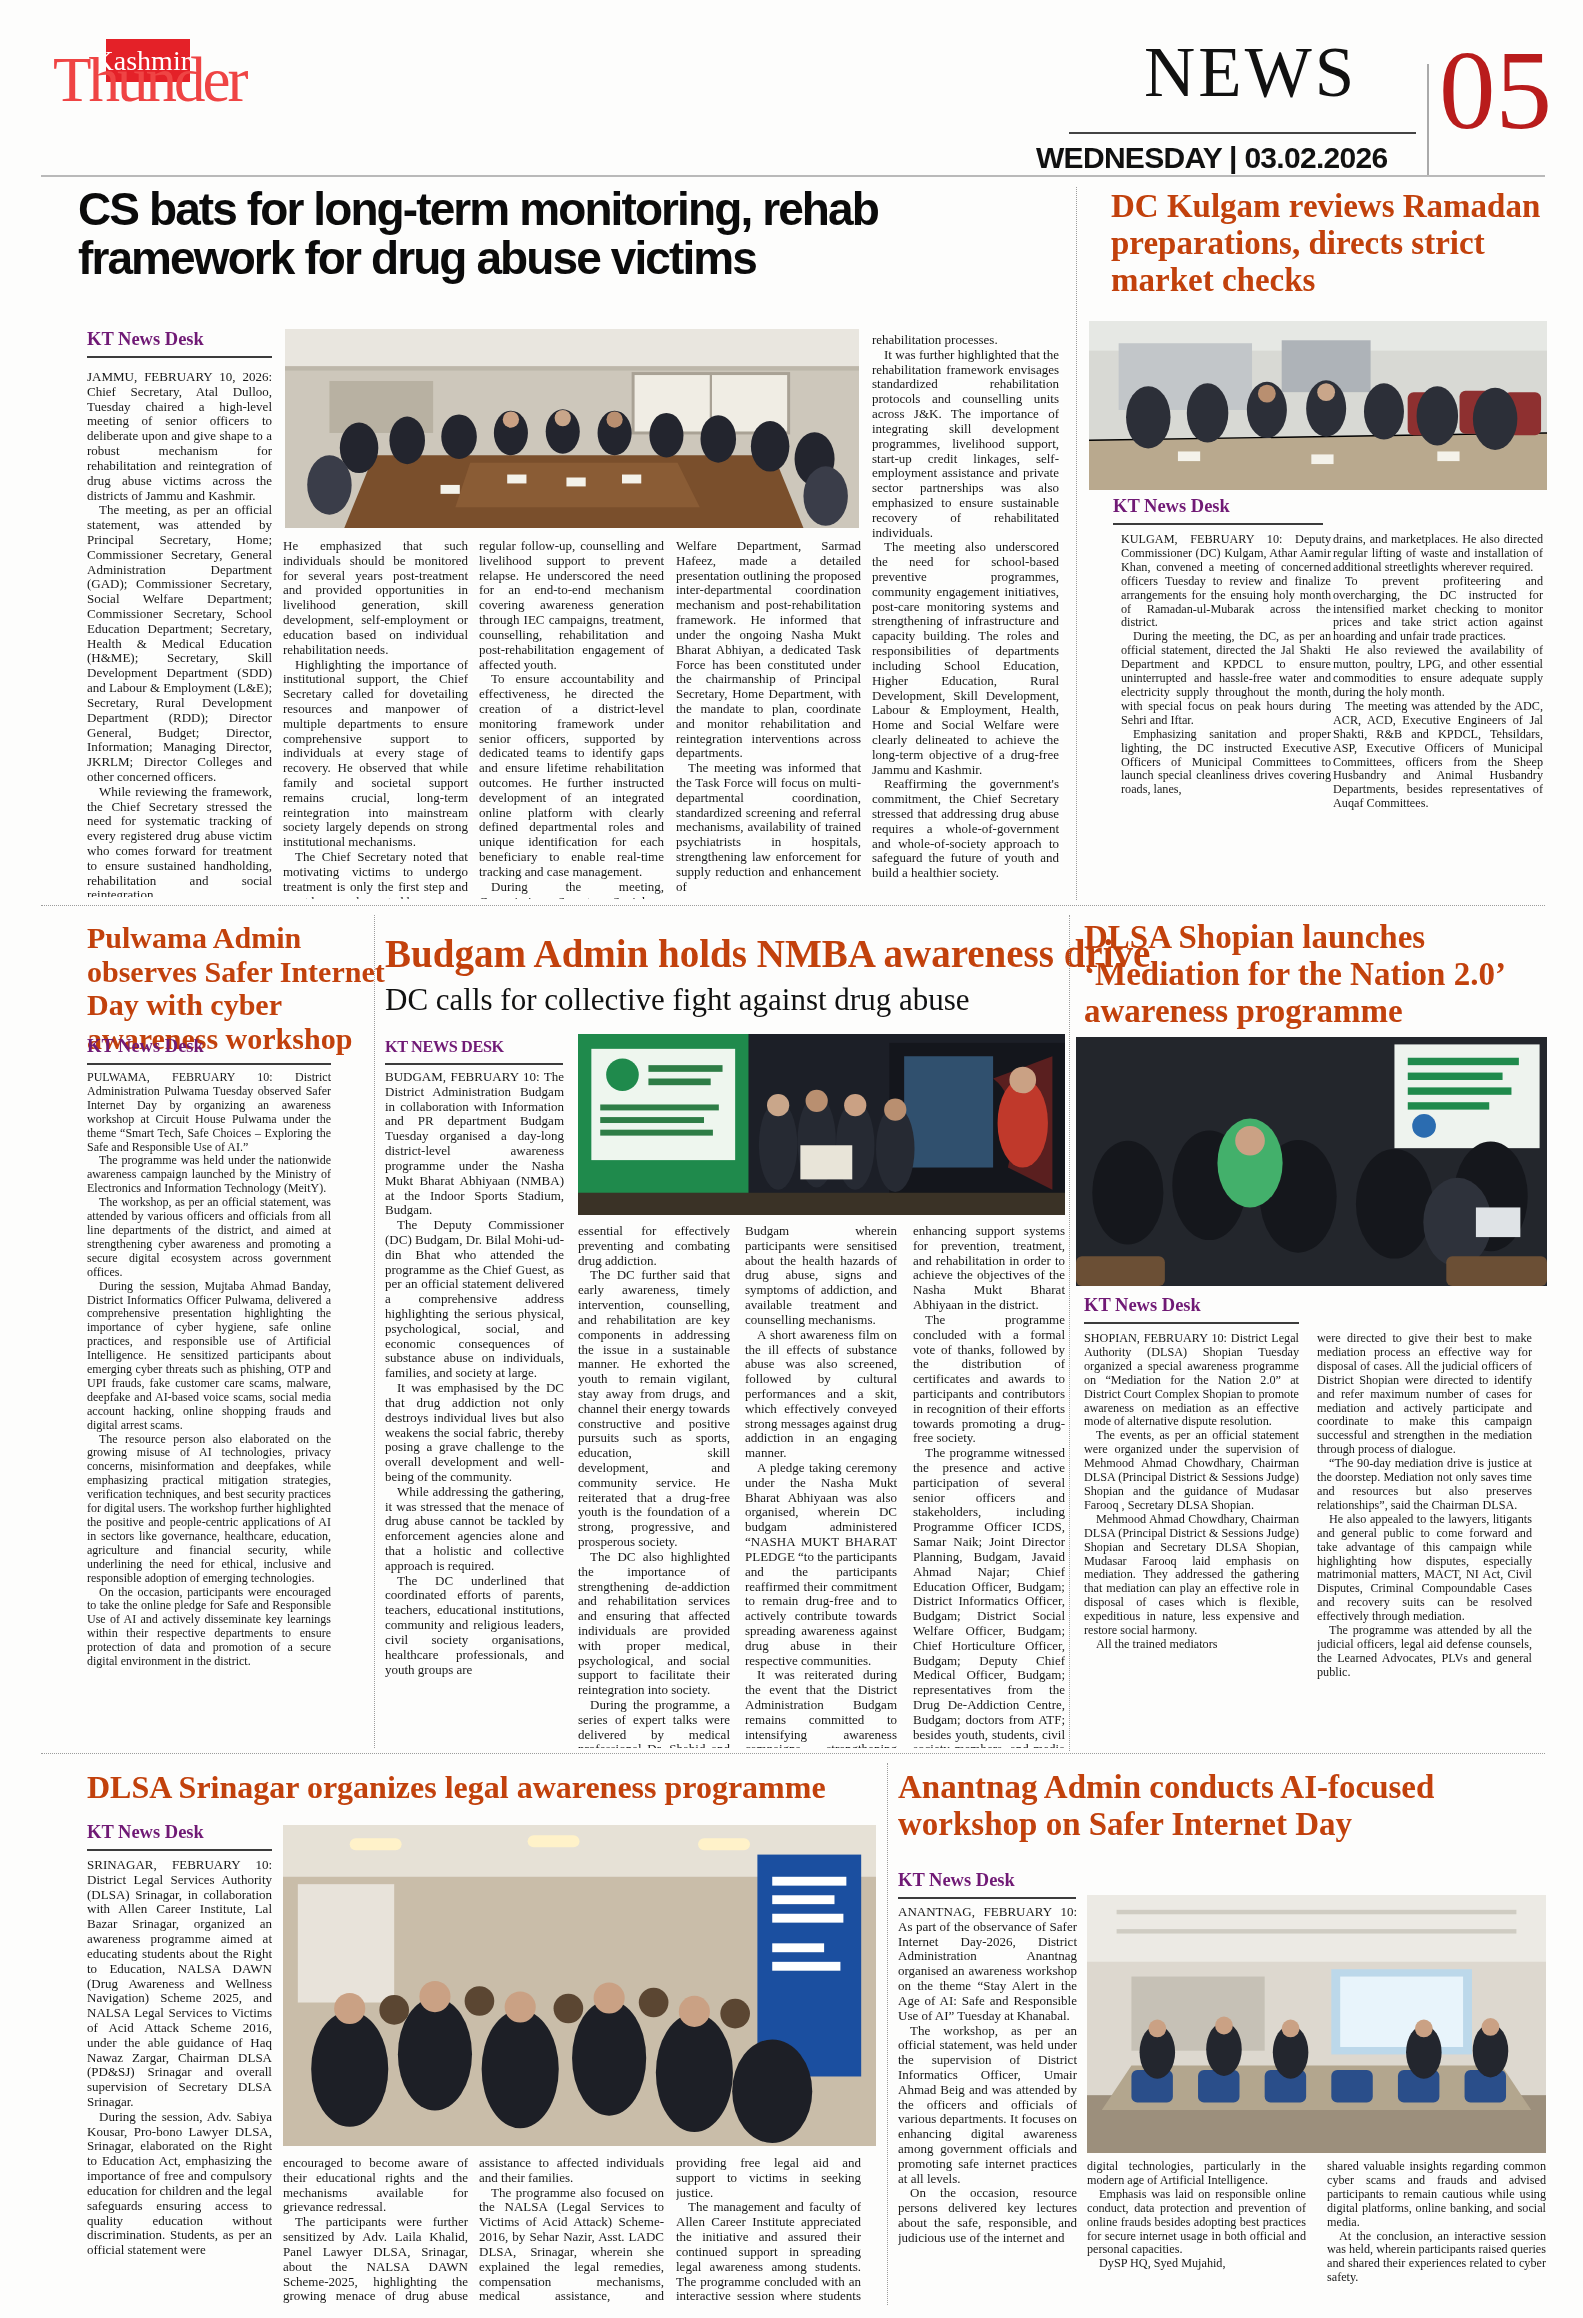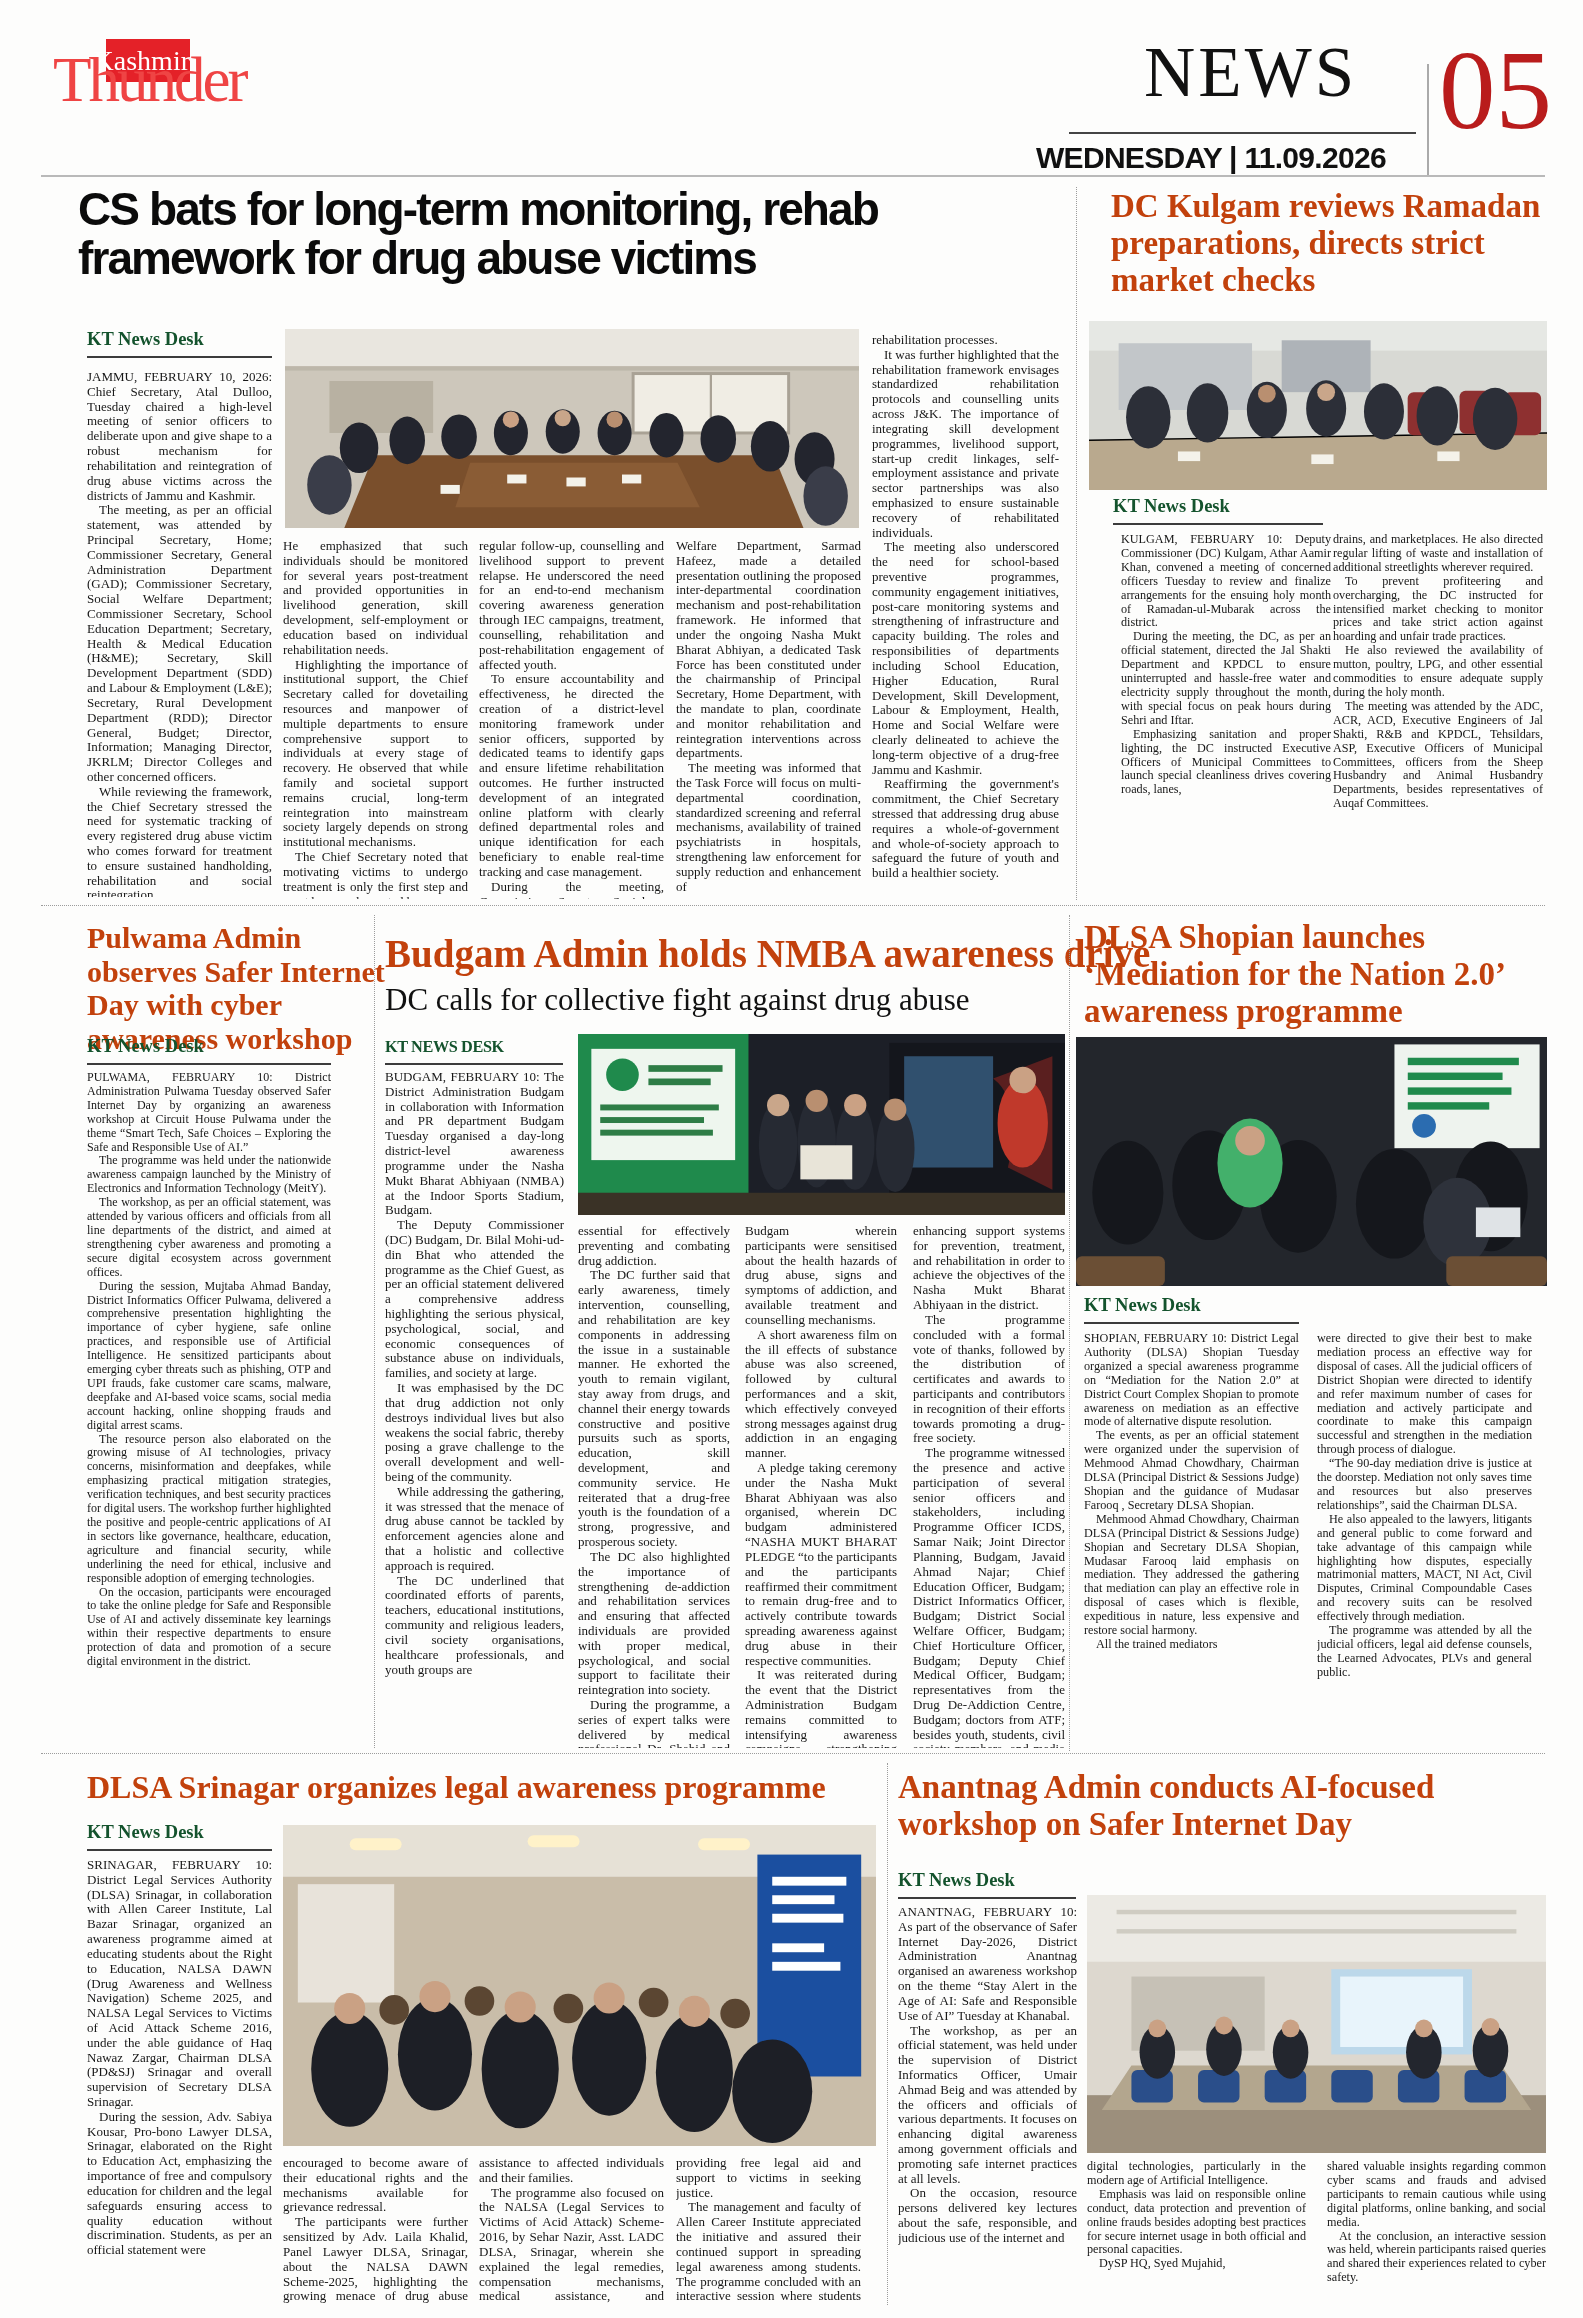--- a/index.html
+++ b/index.html
@@ -14,21 +14,21 @@
   .section-title{font-family:"Liberation Serif",serif;font-size:71px;line-height:1;letter-spacing:3px;color:#111;}
   .page-date{font-family:"Liberation Sans",sans-serif;font-weight:bold;font-size:30px;letter-spacing:-0.7px;color:#111;}
   .page-num{font-family:"Liberation Serif",serif;font-size:113px;line-height:1;color:#b91c1c;}
   .hrule{background:#b9b9b9;height:2.2px;}
   .vrule{background:#aaa;width:1.5px;}
   
   .hl-sans{font-family:"Liberation Sans",sans-serif;font-weight:bold;letter-spacing:-1.9px;
            line-height:1.06;color:#0b0b0b;margin-left:36px;}
   .hl-serif{font-family:"Liberation Serif",serif;font-weight:bold;line-height:1.12;color:#c2410c;}
   .subhead{font-family:"Liberation Serif",serif;font-weight:normal;line-height:1.1;color:#111;}
-  .byline{font-family:"Liberation Serif",serif;font-weight:bold;font-size:18.5px;color:#14532d;
+  .byline{font-family:"Liberation Serif",serif;font-weight:bold;font-size:18.5px;color:#701a75;
           border-bottom:2.2px solid #3c3c3c;padding-bottom:6px;}
   
   .col{font-size:13px;line-height:1.14;text-align:justify;overflow:hidden;color:#171717;}
   .col p{margin:0;}
   .col p + p{text-indent:12px;}
   
   .dot-v{border-left:1.5px dotted #9c9c9c;width:0;}
   .dot-h{border-top:1.5px dotted #9c9c9c;height:0;}
   .photo{overflow:hidden;background:#777;}
   .photo svg{display:block;width:100%;height:100%;}
@@ -39,21 +39,21 @@
 <div id="page">
 
   <div class="abs" style="left:0;top:0;width:1584px;height:178px;">
     <div class="abs brand-box" style="left:106px;top:39px;width:84px;height:43px;">
       <span>Kashmir</span>
     </div>
     <div class="abs brand" style="left:53px;top:49px;">Thunder</div>
 
     <div class="abs section-title" style="left:1144px;top:37px;">NEWS</div>
     <div class="abs hrule" style="left:1069px;top:132px;width:347px;background:#444;"></div>
-    <div class="abs page-date" style="left:1036px;top:141px;">WEDNESDAY | 11.09.2026</div>
+    <div class="abs page-date" style="left:1036px;top:141px;">WEDNESDAY | 03.02.2026</div>
     <div class="abs vrule" style="left:1427px;top:64px;height:111px;"></div>
     <div class="abs page-num" style="left:1439px;top:33px;">05</div>
     <div class="abs hrule" style="left:41px;top:175px;width:1504px;"></div>
   </div>
 
   <div>
     <div class="abs hl-sans" style="left:42px;top:185px;width:985px;font-size:46px;">CS bats for long-term monitoring, rehab framework for drug abuse victims</div>
     <div class="abs byline" style="left:87px;top:329px;width:185px;">KT News Desk</div>
 
     <div class="abs photo" style="left:285px;top:329px;width:574px;height:199px;">

